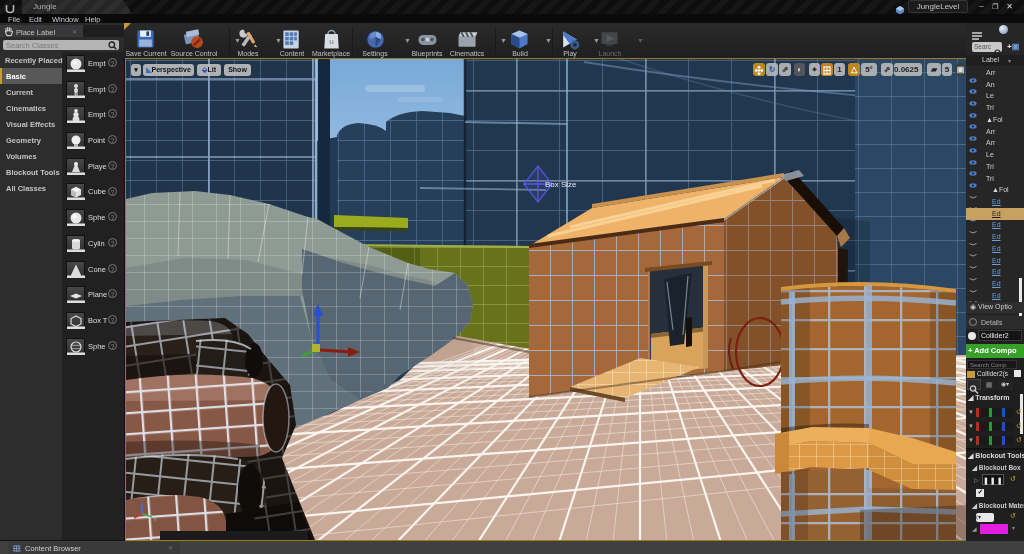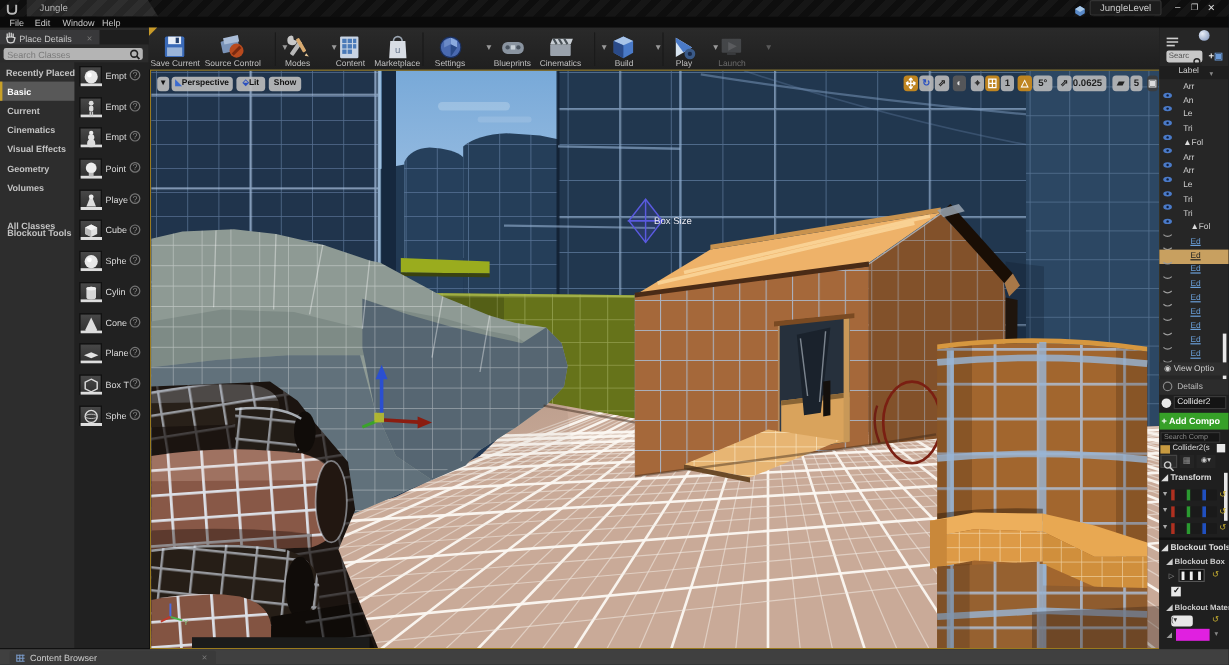--- a/index.html
+++ b/index.html
@@ -124,21 +124,21 @@
     <div style="position:absolute;left:228px;top:4px;width:1px;height:28px;background:#1a1a1a;"></div>
     <div style="position:absolute;left:371px;top:4px;width:1px;height:28px;background:#1a1a1a;"></div>
     <div style="position:absolute;left:428px;top:4px;width:1px;height:28px;background:#1a1a1a;"></div>
 </div>
 
 <div class="abs" style="left:0;top:23px;width:124px;height:517px;background:#2b2b2b;">
   <div class="abs" style="left:0;top:2px;width:83px;height:12px;background:#38383a;">
     <svg class="abs" style="left:4px;top:1px;" width="10" height="11" viewBox="0 0 10 11">
         <path d="M2 5 L2 2 M3.7 4.5 L3.7 1 M5.4 4.5 L5.4 1.2 M7 5 L7 2 M1.5 5.5 Q5 4 8.5 5.5 L7.5 9 Q5 10.5 2.5 9 Z" stroke="#d0d0d0" stroke-width="1.1" fill="none"></path>
       </svg>
-    <span class="abs" style="left:16px;top:2.5px;color:#c8c8c8;font-size:7.5px;">Place Details</span>
+    <span class="abs" style="left:16px;top:2.5px;color:#c8c8c8;font-size:7.5px;">Place Label</span>
     <span class="abs" style="left:72px;top:3px;color:#777;font-size:6px;">✕</span>
   </div>
   <div class="abs" style="left:83px;top:2px;width:41px;height:12px;background:#1e1e1e;"></div>
   <div class="abs" style="left:3px;top:17px;width:116px;height:10px;background:#b4b4b4;border-radius:2px;">
     <span class="abs" style="left:3px;top:1px;color:#7a7a7a;font-size:7.5px;">Search Classes</span>
     <svg class="abs" style="left:105px;top:1px;" width="9" height="9">
         <circle cx="3.8" cy="3.8" r="2.8" fill="none" stroke="#222" stroke-width="1.3"></circle>
         <line x1="5.8" y1="5.8" x2="8.2" y2="8.2" stroke="#222" stroke-width="1.5"></line>
       </svg>
   </div>
@@ -159,21 +159,21 @@
     </div>
     <div style="position:absolute;left:0;top:93px;width:62px;height:16px;">
       <div style="position:absolute;left:6px;top:4px;color:#c4c4c4;font-size:7.5px;font-weight:bold;white-space:nowrap;">Visual Effects</div>
     </div>
     <div style="position:absolute;left:0;top:109px;width:62px;height:16px;">
       <div style="position:absolute;left:6px;top:4px;color:#c4c4c4;font-size:7.5px;font-weight:bold;white-space:nowrap;">Geometry</div>
     </div>
     <div style="position:absolute;left:0;top:125px;width:62px;height:16px;">
       <div style="position:absolute;left:6px;top:4px;color:#c4c4c4;font-size:7.5px;font-weight:bold;white-space:nowrap;">Volumes</div>
     </div>
-    <div style="position:absolute;left:0;top:141px;width:62px;height:16px;margin-top:22px;">
+    <div style="position:absolute;left:0;top:141px;width:62px;height:16px;">
       <div style="position:absolute;left:6px;top:4px;color:#c4c4c4;font-size:7.5px;font-weight:bold;white-space:nowrap;">Blockout Tools</div>
     </div>
     <div style="position:absolute;left:0;top:157px;width:62px;height:16px;">
       <div style="position:absolute;left:6px;top:4px;color:#c4c4c4;font-size:7.5px;font-weight:bold;white-space:nowrap;">All Classes</div>
     </div>
   <div style="position:absolute;left:66px;top:32px;width:19px;height:17px;background:linear-gradient(#484848,#303030);border:1px solid #111;"><svg width="18" height="16" viewBox="0 0 18 16">
         <rect x="0" y="13.5" width="18" height="2.5" fill="rgba(255,255,255,0.85)"></rect>
         <circle cx="9" cy="8" r="5.5" fill="#e8e8e8"></circle>
         <circle cx="7.5" cy="6.5" r="2" fill="#fff"></circle>
       </svg></div>

